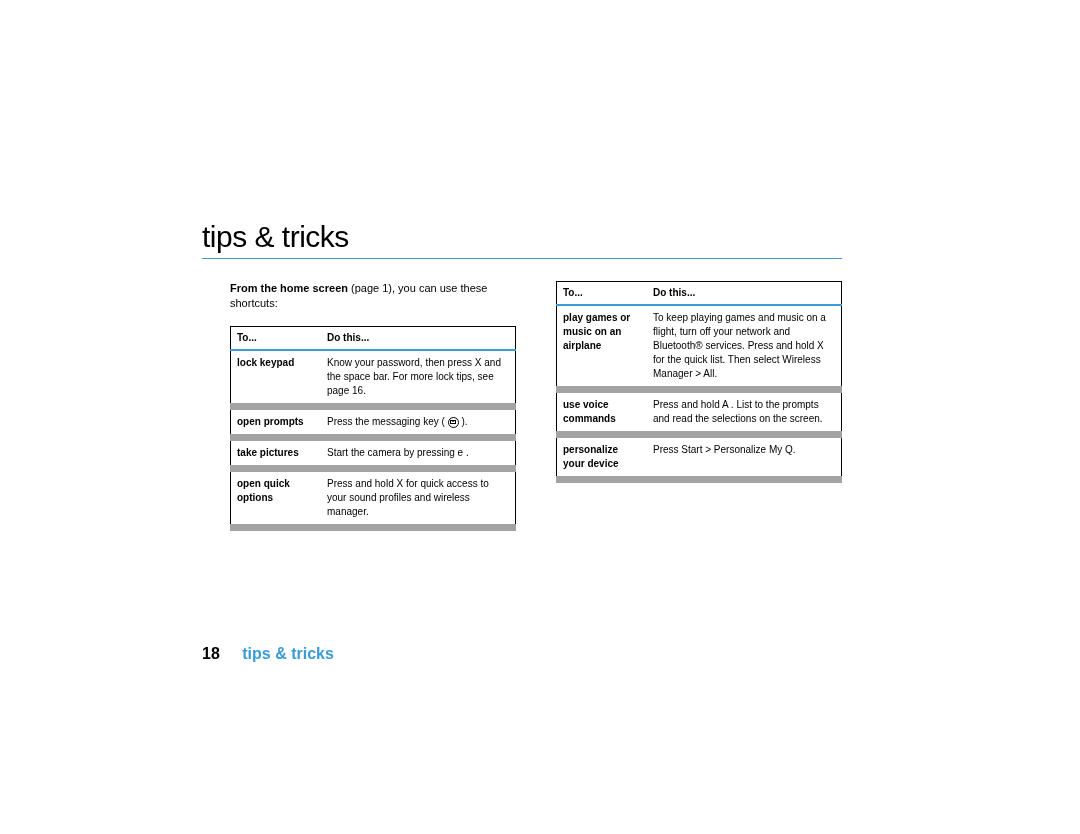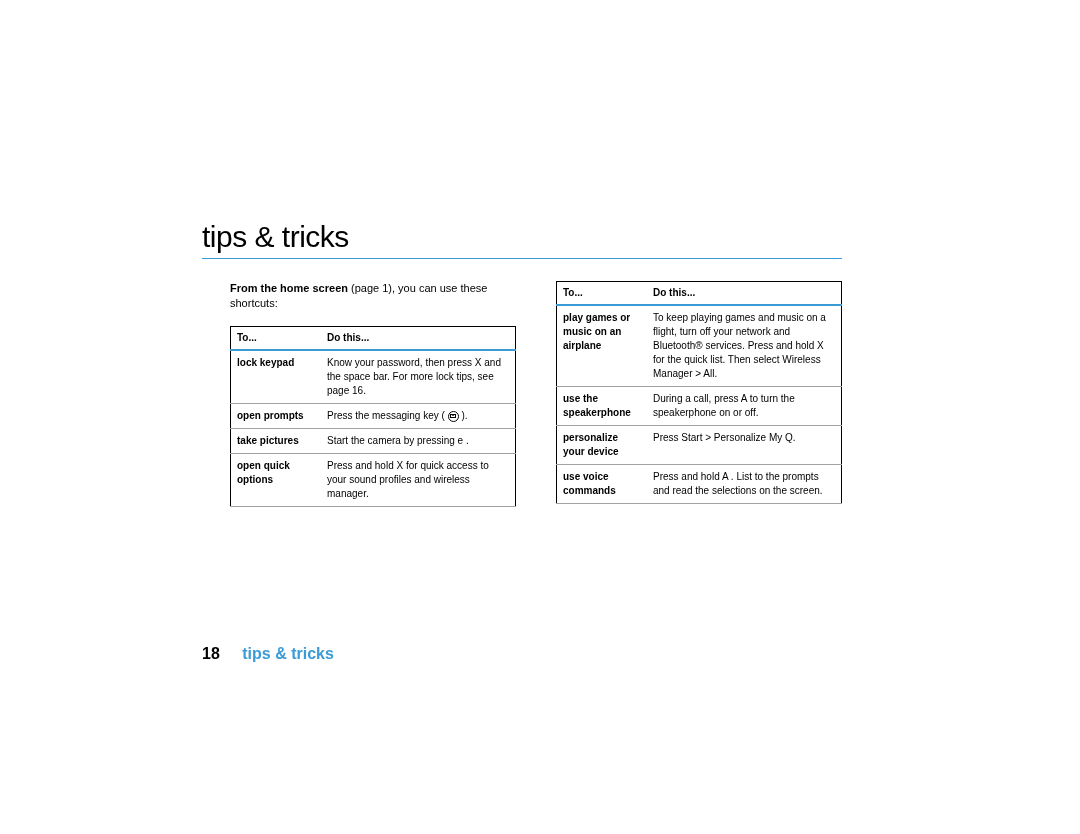--- a/index.html
+++ b/index.html
@@ -60,21 +60,21 @@
   table.shortcut td:first-child {
     border-left: 1px solid #000;
   }
   table.shortcut th:last-child,
   table.shortcut td:last-child {
     border-right: 1px solid #000;
   }
   table.shortcut td {
     vertical-align: top;
     padding: 5px 6px 5px 6px;
-    border-bottom: 1px solid #a3a3a3;
+    border-bottom: 7px solid #a3a3a3;
   }
   table.shortcut td.to {
     font-weight: bold;
     width: 78px;
   }
   table.shortcut td.do {
     width: auto;
   }
   .msg-icon {
     display: inline-block;
@@ -169,30 +169,26 @@
             <th>To...</th>
             <th>Do this...</th>
           </tr>
         </thead>
         <tbody id="right-tbody">
             <tr>
               <td class="to">play games or music on an airplane</td>
               <td class="do">To keep playing games and music on a flight, turn off your network and Bluetooth® services. Press and hold X for the quick list. Then select Wireless Manager &gt; All.</td>
             </tr>
             <tr>
-              <td class="to">use the speakerphone</td>
-              <td class="do">During a call, press A to turn the speakerphone on or off.</td>
+              <td class="to">use voice commands</td>
+              <td class="do">Press and hold A . List to the prompts and read the selections on the screen.</td>
             </tr>
             <tr>
               <td class="to">personalize your device</td>
               <td class="do">Press Start &gt; Personalize My Q.</td>
-            </tr>
-            <tr>
-              <td class="to">use voice commands</td>
-              <td class="do">Press and hold A . List to the prompts and read the selections on the screen.</td>
             </tr>
           </tbody>
       </table>
     </div>
   </div>
 </div>
 
 <div class="footer">
   <span class="pnum">18</span>
   <span class="section">tips &amp; tricks</span>

